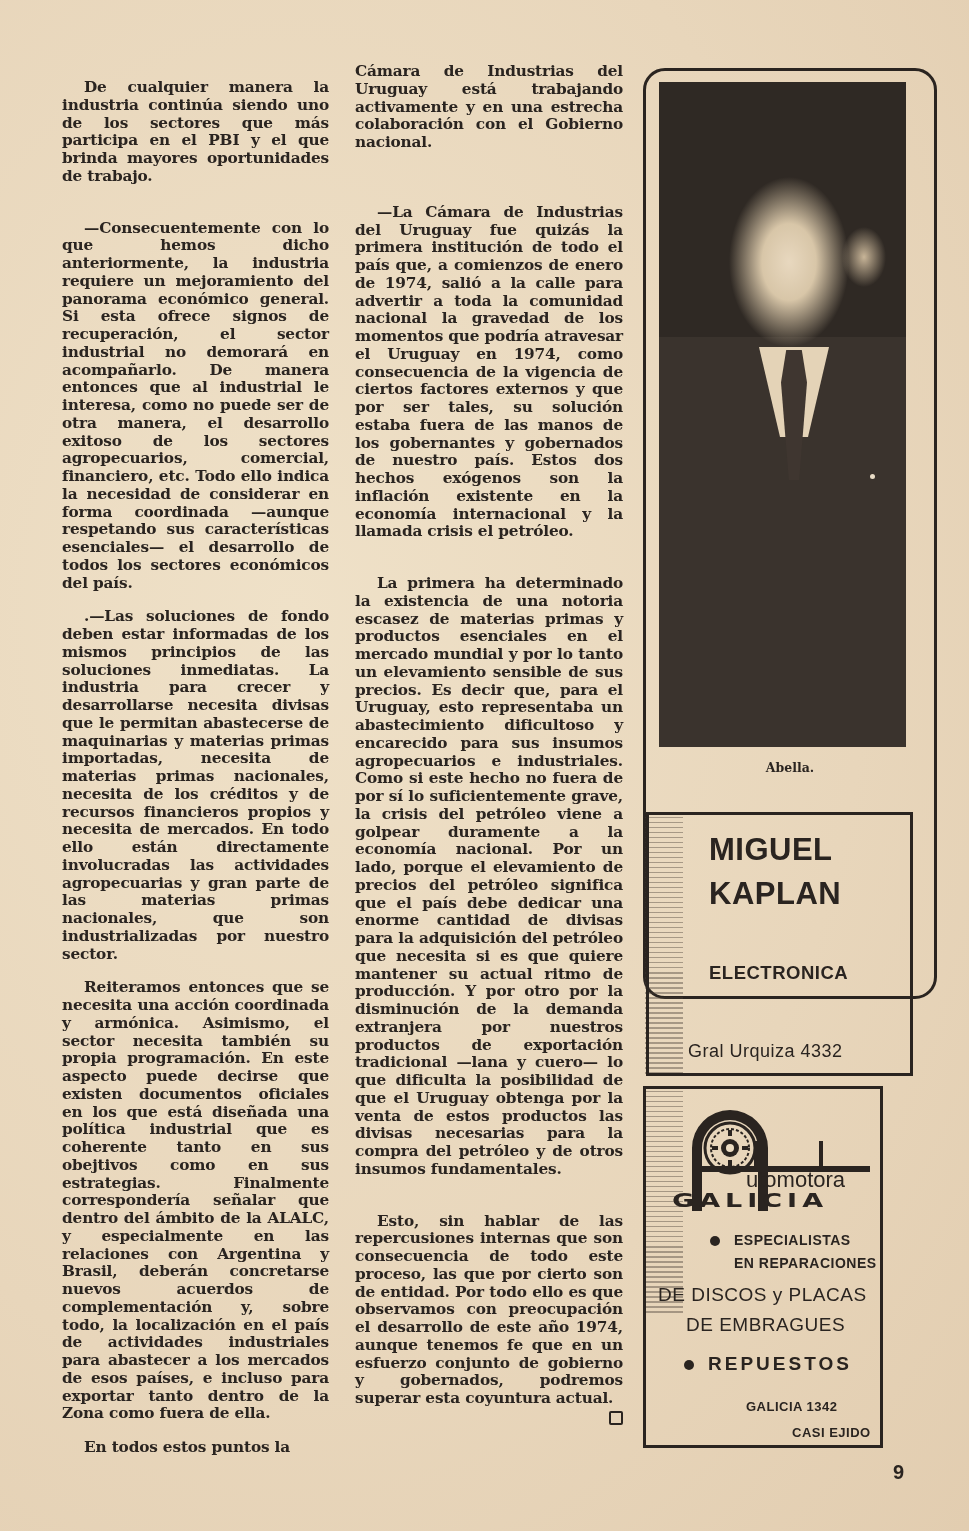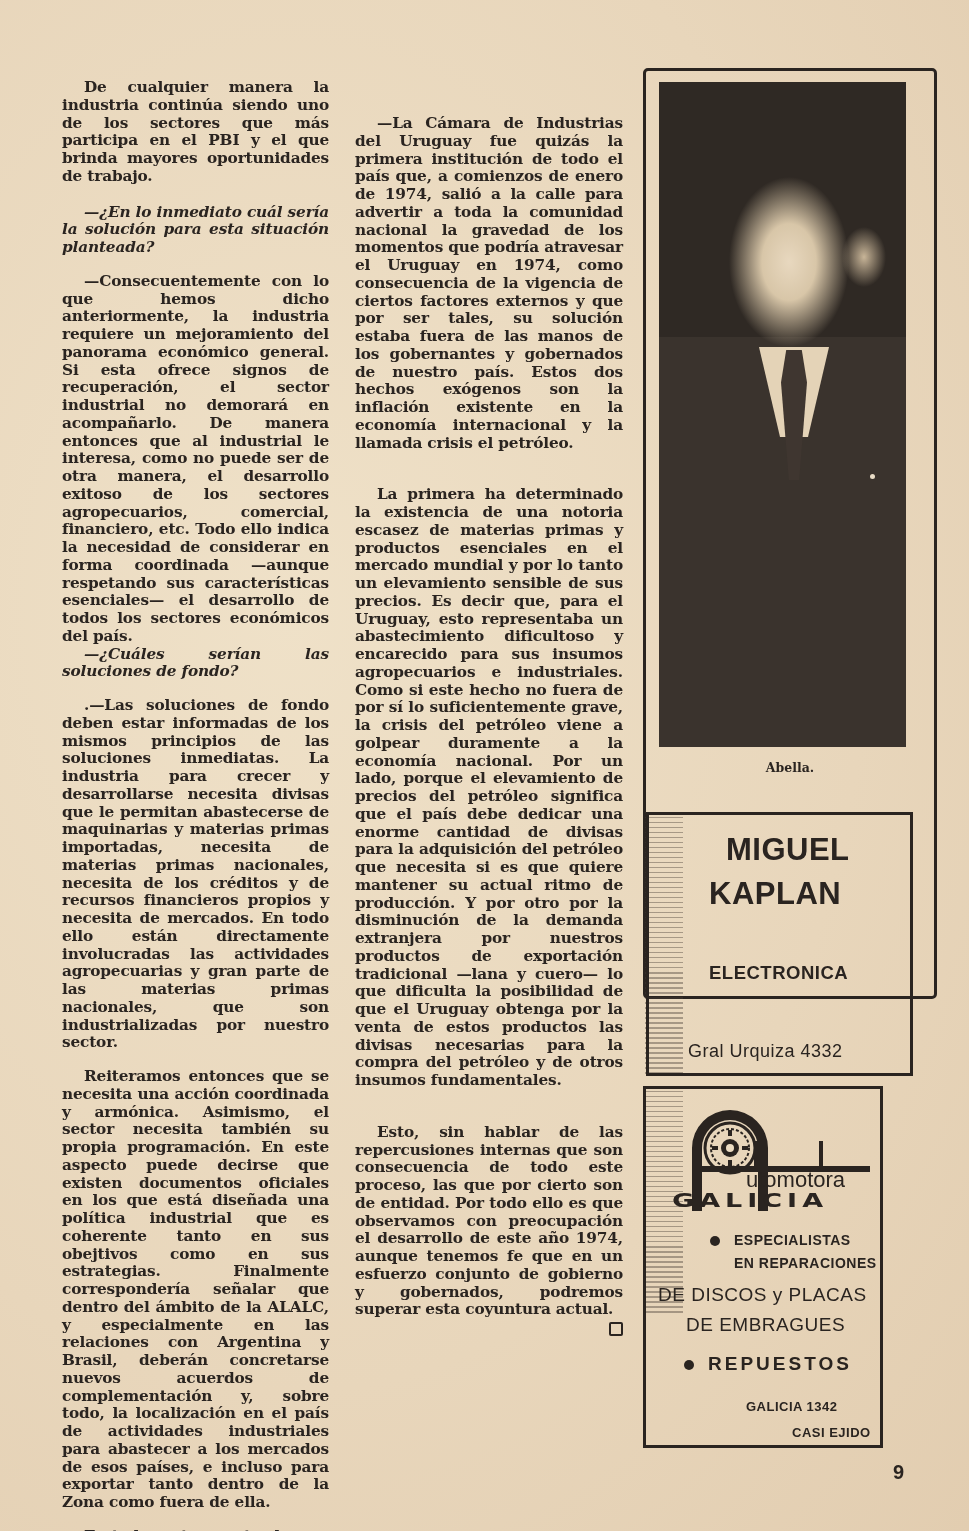--- a/index.html
+++ b/index.html
@@ -24,21 +24,21 @@
   .col p.ind { text-indent: 22px; margin-top: 16px; }
   .col p.q { font-style: italic; text-indent: 22px; }
   .col .gap { height: 18px; }
   .endmark {
     display: inline-block; width: 10px; height: 10px; border: 2px solid #2a2420;
     border-radius: 2px; float: right; margin-top: 3px;
   }
   
   #photo-box {
     position: absolute; left: 643px; top: 68px; width: 294px; height: 931px;
-    border: 3px solid #2a2420; border-radius: 5px; box-sizing: border-box;
+    border: 3px solid #2a2420; border-radius: 22px; box-sizing: border-box;
   }
   #photo {
     position: absolute; left: 13px; top: 11px; width: 247px; height: 665px;
     background:
       radial-gradient(ellipse 60px 85px at 130px 180px, #e8d8bf 0%, #d8c6a8 45%, rgba(40,34,30,0) 100%),
       radial-gradient(ellipse 22px 30px at 205px 175px, #c8b598 0%, rgba(40,34,30,0) 100%),
       linear-gradient(180deg, transparent 0 255px, #3a332d 255px),
       radial-gradient(ellipse 95px 70px at 130px 510px, #e6d6bc 0%, #cdbb9d 55%, rgba(40,34,30,0) 100%),
       #2f2924;
     overflow: hidden;
@@ -56,21 +56,21 @@
     opacity: 0.75;
   }
   #ad1 {
     position: absolute; left: 646px; top: 812px; width: 267px; height: 264px;
     border: 3px solid #2a2420; box-sizing: border-box;
   }
   #ad1 .l1, #ad1 .l2 {
     position: absolute; left: 60px; font-family: "Liberation Sans", sans-serif; font-weight: bold;
     font-size: 31px; letter-spacing: 0.5px; line-height: 34px;
   }
-  #ad1 .l1 { top: 18px; margin-left: 17px; }
+  #ad1 .l1 { top: 18px; }
   #ad1 .l2 { top: 62px; }
   #ad1 .l3 { position: absolute; left: 60px; top: 147px; font-family: "Liberation Sans", sans-serif; font-weight: bold; font-size: 18.5px; letter-spacing: 0.5px; text-align: center; }
   #ad1 .l4 { position: absolute; left: 39px; top: 226px; font-family: "Liberation Sans", sans-serif; font-size: 18px; letter-spacing: 0.5px; }
   #ad2 {
     position: absolute; left: 643px; top: 1086px; width: 240px; height: 362px;
     border: 3px solid #2a2420; box-sizing: border-box;
   }
   #ad2 .logo { position: absolute; left: 26px; top: 14px; width: 210px; height: 112px; }
   #ad2 .brand-sub {
     position: absolute; left: 100px; top: 80px; font-family: "Liberation Sans", sans-serif;
@@ -83,29 +83,28 @@
   #ad2 .t { position: absolute; font-family: "Liberation Sans", sans-serif; font-weight: bold; white-space: nowrap; }
   .dot { display:inline-block; width: 10px; height: 10px; border-radius:50%; background:#2a2420; vertical-align: middle; margin-right: 14px; }
   #page-num { position: absolute; left: 893px; top: 1461px; font-family: "Liberation Sans", sans-serif; font-size: 20px; font-weight: bold; }
 </style>
 </head>
 <body>
 
 <div class="col" id="col1">
     <p class="ind">De cualquier manera la industria continúa siendo uno de los sectores que más participa en el PBI y el que brinda mayores oportunidades de trabajo.</p>
     <div class="gap"></div>
-    <p class="q">—¿En lo inmediato cuál sería la solución para esta situación planteada?</p>
     <p class="ind">—Consecuentemente con lo que hemos dicho anteriormente, la industria requiere un mejoramiento del panorama económico general. Si esta ofrece signos de recuperación, el sector industrial no demorará en acompañarlo. De manera entonces que al industrial le interesa, como no puede ser de otra manera, el desarrollo exitoso de los sectores agropecuarios, comercial, financiero, etc. Todo ello indica la necesidad de considerar en forma coordinada —aunque respetando sus características esenciales— el desarrollo de todos los sectores económicos del país.</p>
-    <p class="q">—¿Cuáles serían las soluciones de fondo?</p>
     <p class="ind">.—Las soluciones de fondo deben estar informadas de los mismos principios de las soluciones inmediatas. La industria para crecer y desarrollarse necesita divisas que le permitan abastecerse de maquinarias y materias primas importadas, necesita de materias primas nacionales, necesita de los créditos y de recursos financieros propios y necesita de mercados. En todo ello están directamente involucradas las actividades agropecuarias y gran parte de las materias primas nacionales, que son industrializadas por nuestro sector.</p>
     <p class="ind">Reiteramos entonces que se necesita una acción coordinada y armónica. Asimismo, el sector necesita también su propia programación. En este aspecto puede decirse que existen documentos oficiales en los que está diseñada una política industrial que es coherente tanto en sus obejtivos como en sus estrategias. Finalmente correspondería señalar que dentro del ámbito de la ALALC, y especialmente en las relaciones con Argentina y Brasil, deberán concretarse nuevos acuerdos de complementación y, sobre todo, la localización en el país de actividades industriales para abastecer a los mercados de esos países, e incluso para exportar tanto dentro de la Zona como fuera de ella.</p>
     <p class="ind">En todos estos puntos la</p>
   </div>
 
 <div class="col" id="col2">
+    <p class="">Cámara de Industrias del Uruguay está trabajando activamente y en una estrecha colaboración con el Gobierno nacional.</p>
     <div class="gap"></div>
     <div class="gap"></div>
     <p class="ind">—La Cámara de Industrias del Uruguay fue quizás la primera institución de todo el país que, a comienzos de enero de 1974, salió a la calle para advertir a toda la comunidad nacional la gravedad de los momentos que podría atravesar el Uruguay en 1974, como consecuencia de la vigencia de ciertos factores externos y que por ser tales, su solución estaba fuera de las manos de los gobernantes y gobernados de nuestro país. Estos dos hechos exógenos son la inflación existente en la economía internacional y la llamada crisis el petróleo.</p>
     <div class="gap"></div>
     <p class="ind">La primera ha determinado la existencia de una notoria escasez de materias primas y productos esenciales en el mercado mundial y por lo tanto un elevamiento sensible de sus precios. Es decir que, para el Uruguay, esto representaba un abastecimiento dificultoso y encarecido para sus insumos agropecuarios e industriales. Como si este hecho no fuera de por sí lo suficientemente grave, la crisis del petróleo viene a golpear duramente a la economía nacional. Por un lado, porque el elevamiento de precios del petróleo significa que el país debe dedicar una enorme cantidad de divisas para la adquisición del petróleo que necesita si es que quiere mantener su actual ritmo de producción. Y por otro por la disminución de la demanda extranjera por nuestros productos de exportación tradicional —lana y cuero— lo que dificulta la posibilidad de que el Uruguay obtenga por la venta de estos productos las divisas necesarias para la compra del petróleo y de otros insumos fundamentales.</p>
     <div class="gap"></div>
     <p class="ind">Esto, sin hablar de las repercusiones internas que son consecuencia de todo este proceso, las que por cierto son de entidad. Por todo ello es que observamos con preocupación el desarrollo de este año 1974, aunque tenemos fe que en un esfuerzo conjunto de gobierno y gobernados, podremos superar esta coyuntura actual.<span class="endmark"></span></p>
   </div>
 
 <div id="photo-box">

